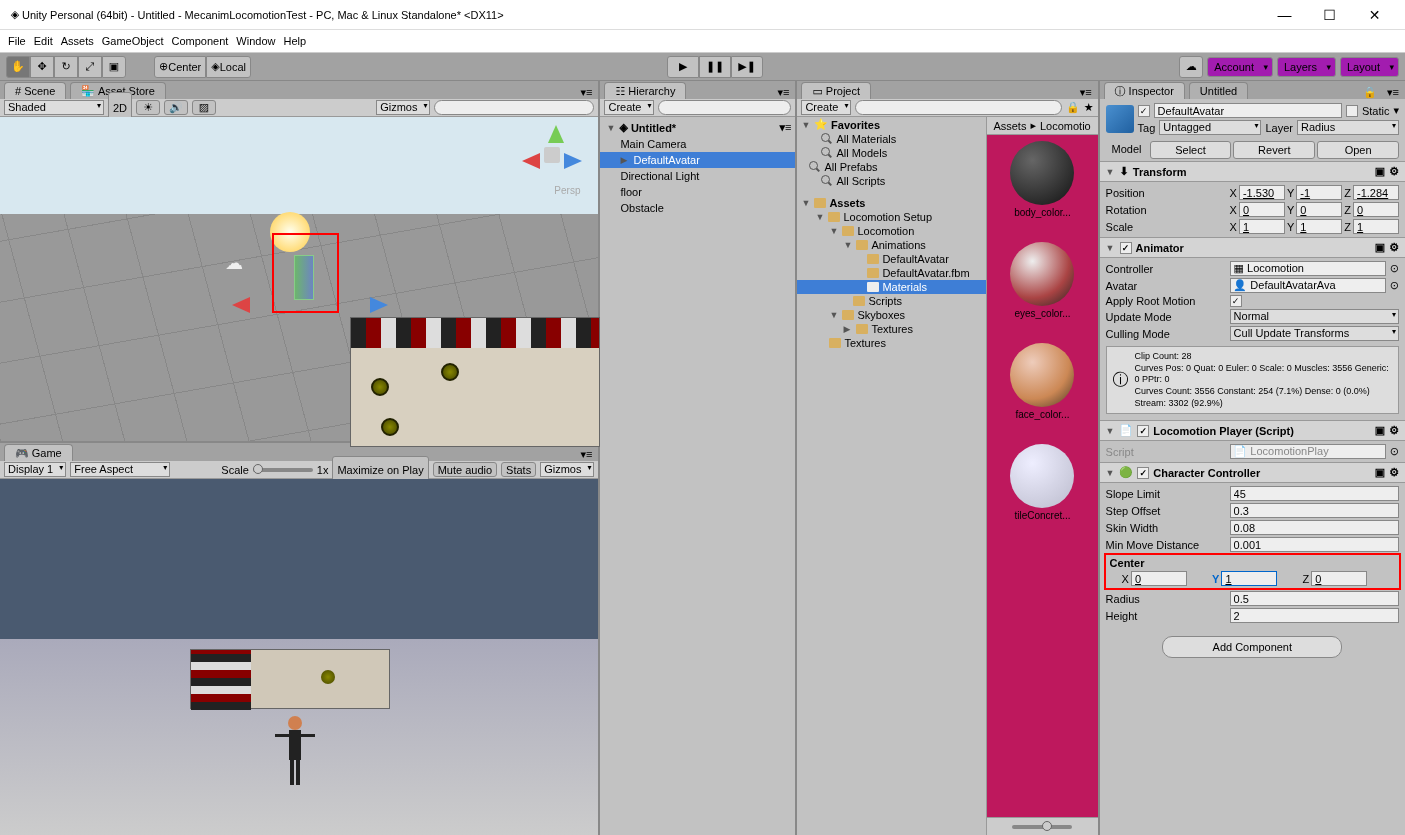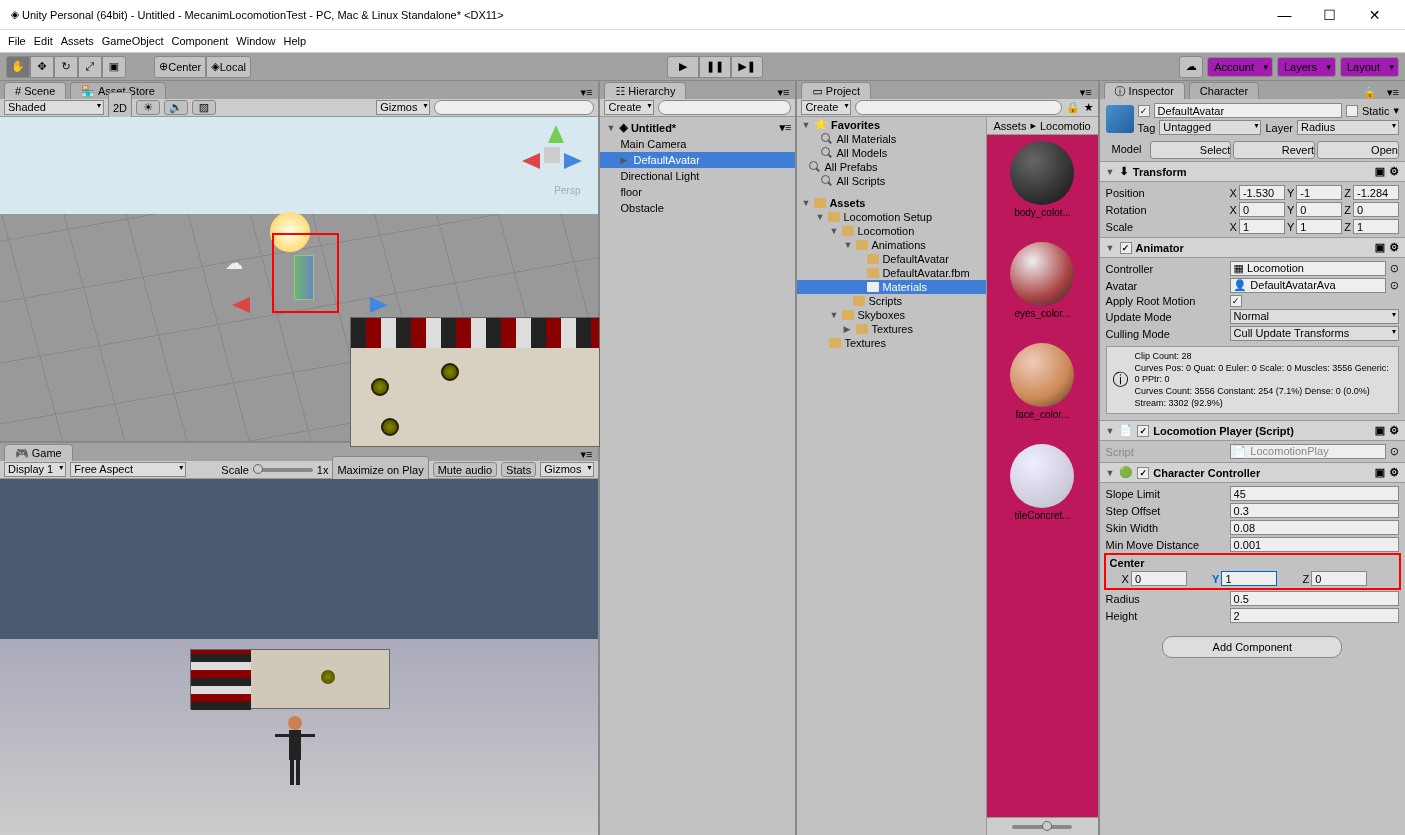--- a/index.html
+++ b/index.html
@@ -51,23 +51,23 @@
 .insp-body { flex:1; overflow:hidden; }
 .insp-header { padding:4px 6px; display:flex; align-items:center; gap:4px; background:#c2c2c2; }
 .cube-icon { width:28px; height:28px; background:linear-gradient(135deg,#4a90d0,#2060a0); border-radius:3px; }
 .field { display:flex; align-items:center; padding:1px 6px; gap:4px; }
 .label { width:120px; }
 .input { background:#eee; border:1px solid #888; height:15px; padding:0 3px; flex:1; min-width:0; }
 .comp-header { background:#d4d4d4; border-top:1px solid #999; border-bottom:1px solid #999; padding:3px 6px; display:flex; align-items:center; gap:4px; font-weight:bold; }
 .comp-body { padding:2px 0; }
 .xyz { display:flex; gap:2px; flex:1; }
 .xyz-field { display:flex; align-items:center; gap:2px; flex:1; }
-.xyz-field .input { width:46px; flex:none; }
+.xyz-field .input { width:46px; flex:none;text-decoration:underline; }
 .btn-row { display:flex; gap:2px; padding:2px 6px; }
-.btn-row .btn { flex:1; background:#ddd; border:1px solid #888; border-radius:3px; text-align:right; padding:2px 0; }
+.btn-row .btn { flex:1; background:#ddd; border:1px solid #888; border-radius:3px; text-align:center; padding:2px 0; }
 .checkbox { width:12px; height:12px; background:#eee; border:1px solid #888; display:inline-flex; align-items:center; justify-content:center; font-size:9px; }
 .info-box { background:#ddd; border:1px solid #999; margin:4px 6px; padding:4px 6px 4px 28px; font-size:9px; line-height:1.3; position:relative; }
 .info-box::before { content:"ⓘ"; position:absolute; left:6px; top:50%; transform:translateY(-50%); font-size:16px; }
 .red-outline { border:2px solid red; margin:0 4px; padding:1px 2px; }
 .add-comp { width:180px; margin:10px auto; background:#ddd; border:1px solid #888; border-radius:10px; text-align:center; padding:4px 0; }
 .gear-icon::before { content:"⚙"; }
 .small-dd { background:#ddd; border:1px solid #888; height:15px; font-size:10px; padding:0 12px 0 3px; position:relative; min-width:0; }
 .small-dd::after { content:"▾"; position:absolute; right:2px; font-size:8px; }
 .arrow { font-size:9px; color:#555; display:inline-block; width:10px; }
 .icon-sm { width:14px; height:14px; display:inline-flex; align-items:center; justify-content:center; }
@@ -184,21 +184,21 @@
     </div>
 
     <div style="flex:1;display:flex;flex-direction:column;border-top:2px solid #888">
       <div class="tab-row">
         <div class="tab">🎮 <span>Game</span></div>
         <div class="spacer"></div>
         <span style="padding:0 6px">▾≡</span>
       </div>
       <div class="panel-toolbar">
         <div class="small-dd"><span>Display 1</span></div>
-        <div class="small-dd" style="width:116px"><span>Free Aspect</span></div>
+        <div class="small-dd" style="width:100px"><span>Free Aspect</span></div>
         <div class="spacer"></div>
         <span>Scale</span>
         <div class="slider-track">
             <div class="slider-thumb" style="left:0"></div>
           </div>
         <span>1x</span>
         <div class="tool-btn" style="height:27px">
             <span>Maximize on Play</span>
           </div>
         <div class="tool-btn" style="height:15px">
@@ -361,21 +361,21 @@
             </div>
         </div>
       </div>
     </div>
   </div>
 
   <div class="col-insp">
     <div class="tab-row">
       <div class="tab">ⓘ <span>Inspector</span></div>
       <div class="tab inactive">
-          <span>Character</span>
+          <span>Untitled</span>
         </div>
       <div class="spacer"></div>
       <span style="padding:0 4px">🔒</span>
       <span style="padding:0 6px">▾≡</span>
     </div>
     <div class="insp-body">
       <div class="insp-header">
         <div class="cube-icon"></div>
         <div style="flex:1">
           <div style="display:flex;align-items:center;gap:4px">

